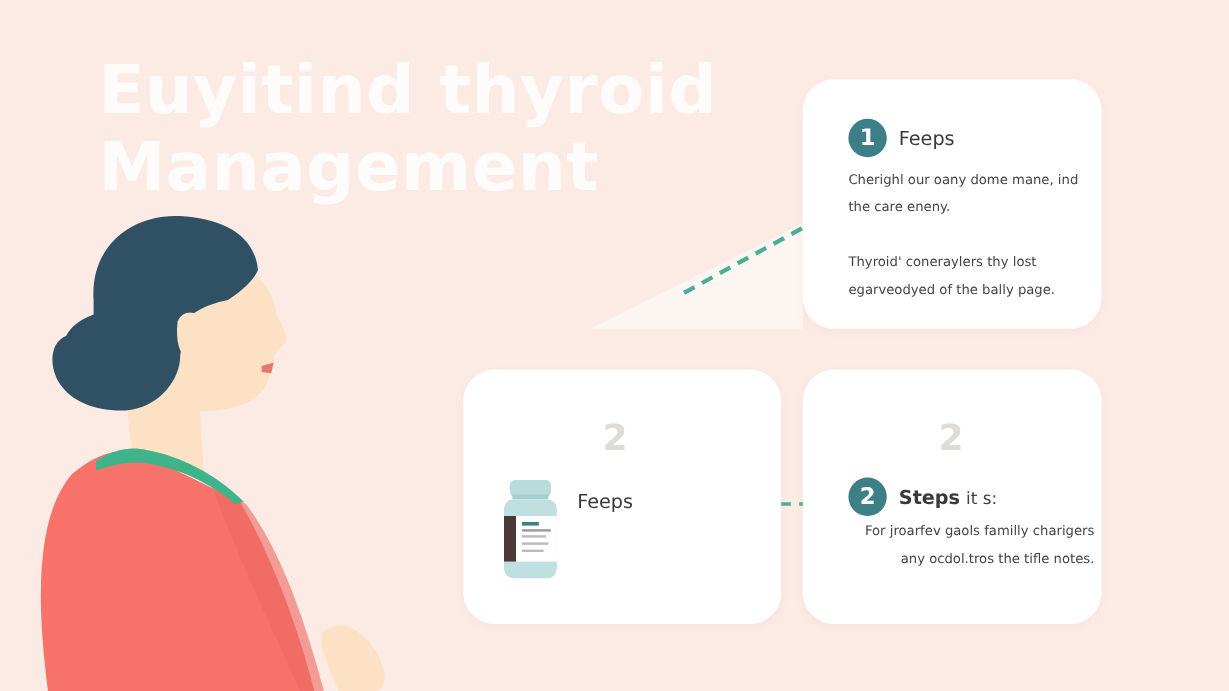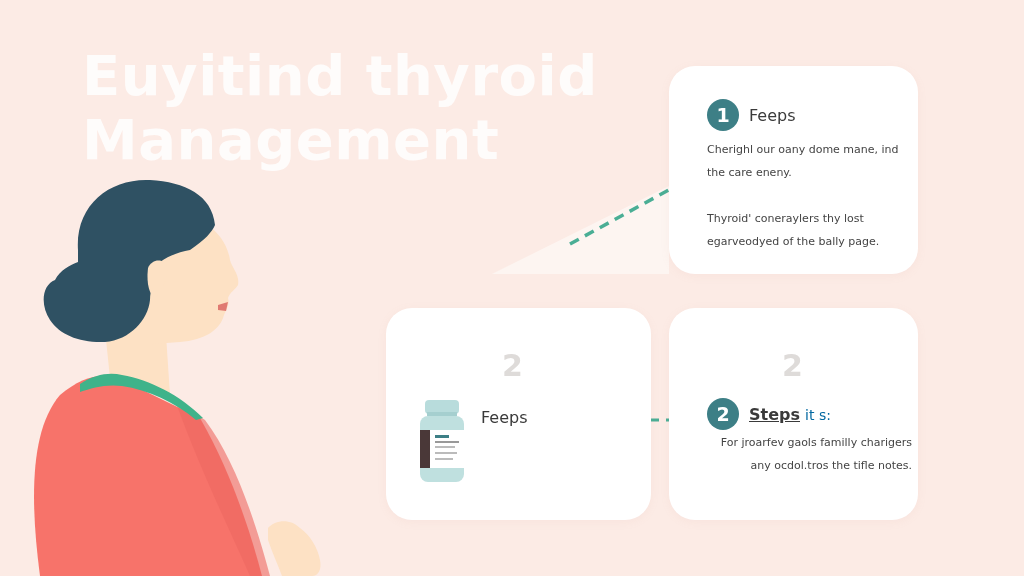--- a/index.html
+++ b/index.html
@@ -53,22 +53,22 @@
       position: absolute;
       display: flex;
       align-items: center;
       gap: 10px;
     }
     .card-heading {
       font-size: 16px;
       color: #3a3a3a;
       font-family: "DejaVu Sans", sans-serif;
     }
-    .card-heading b { font-weight: bold; text-decoration: underline; }
-    .card-heading .suffix { font-weight: normal; color: #0369a1; font-size: 14px; }
+    .card-heading b { font-weight: bold; }
+    .card-heading .suffix { font-weight: normal; color: #404040; font-size: 14px; }
     .card-body {
       position: absolute;
       font-size: 11px;
       line-height: 22.5px;
       color: #444;
       font-family: "DejaVu Sans", sans-serif;
     }
     .card-body p { margin-bottom: 2px; }
     .ghost-number {
       position: absolute;

